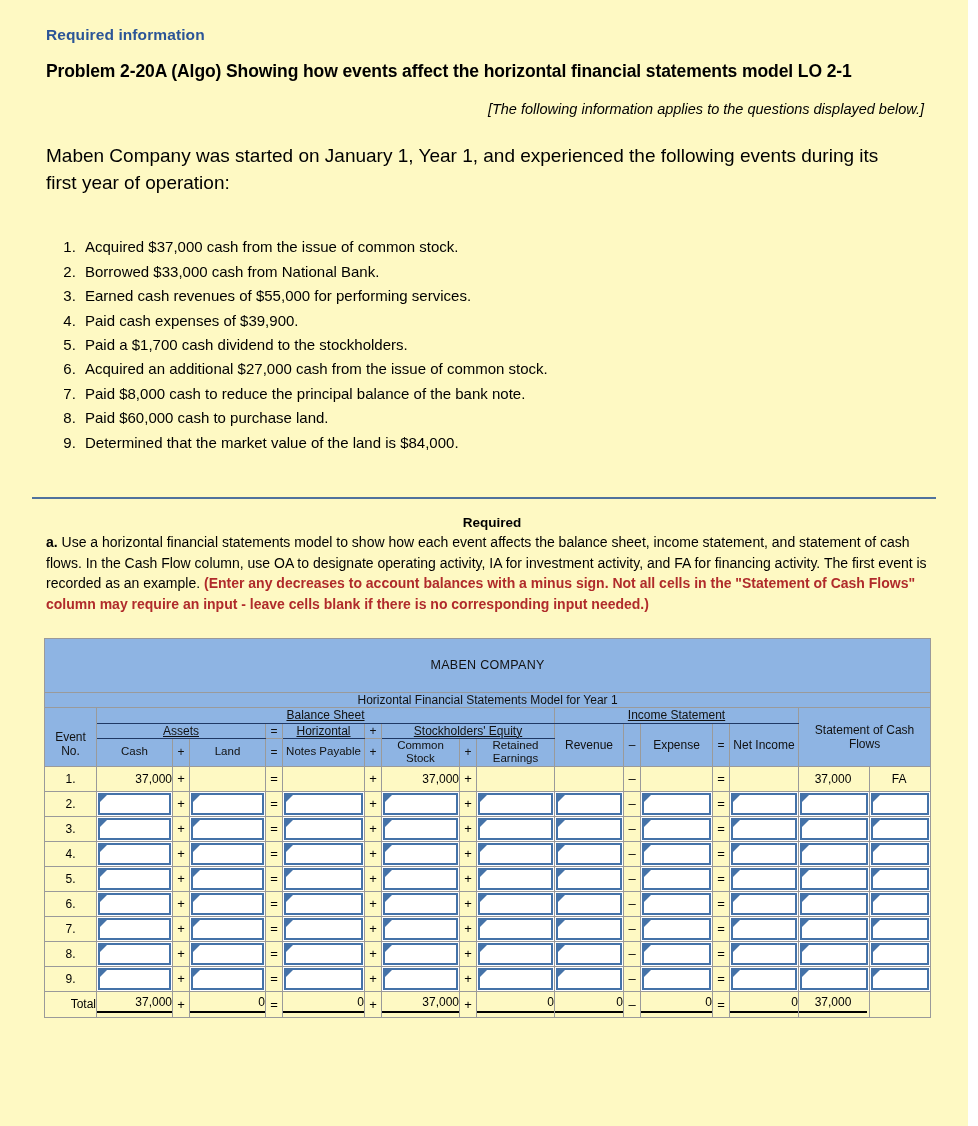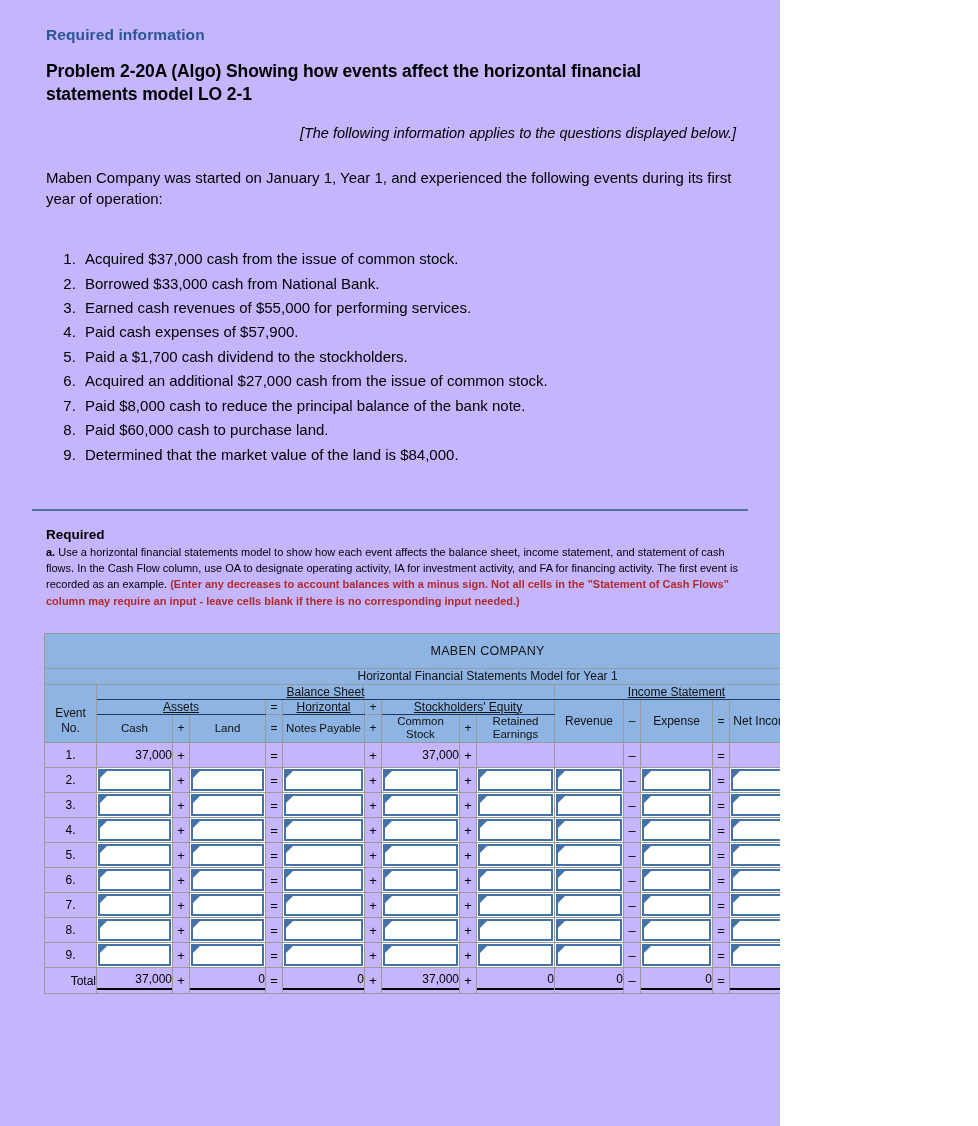--- a/index.html
+++ b/index.html
@@ -4,23 +4,23 @@
 <style>
   * { box-sizing: border-box; }
   html, body {
     margin: 0; padding: 0;
     background: #ffffff;
     font-family: "Liberation Sans", sans-serif;
     color: #000000;
   }
   .page {
     position: relative;
-    width: 780px;
+    width: 968px;
     min-height: 1126px;
-    background: #c4b5fd;
+    background: #fef9c3;
     overflow: hidden;
   }
 
   
   .intro { padding: 26px 44px 0 46px; }
 
   .req-info {
     color: #2b5597;
     font-size: 15.5px;
     font-weight: bold;
@@ -35,21 +35,21 @@
     max-width: 880px;
     letter-spacing: -.1px;
   }
   .applies {
     font-size: 14.5px;
     font-style: italic;
     margin: 0 0 26px 0;
     text-align: right;
   }
   .lead {
-    font-size: 15px;
+    font-size: 19px;
     line-height: 1.42;
     margin: 0 0 10px 0;
     max-width: 860px;
   }
 
   ol.events {
     margin: 38px 0 16px 0;
     padding-left: 34px;
     font-size: 15px;
     line-height: 1.63;
@@ -62,23 +62,24 @@
     height: 2px;
     background: #50729d;
   }
 
   
   .required-wrap { padding: 16px 30px 0 46px; }
   .required-head {
     font-size: 13.5px;
     font-weight: bold;
     margin: 0 0 2px 0;
+    text-align: center;
   }
   .required-body {
-    font-size: 11px;
+    font-size: 14px;
     line-height: 1.47;
     max-width: 912px;
   }
   .required-body .bold { font-weight: bold; }
   .required-body .red {
     color: #b02b2b;
     font-weight: bold;
   }
 
   
@@ -100,21 +101,21 @@
 
   .hd {
     background: #8eb4e3;
     font-weight: bold;
     text-align: center;
     color: #111;
     font-size: 12px;
     line-height: 1.18;
     padding: 4px 2px;
   }
-  .hd.co-title { font-size: 12.5px; padding: 10px 2px; letter-spacing: .3px; }
+  .hd.co-title { font-size: 12.5px; padding: 19px 2px; letter-spacing: .3px; }
   .hd.sm { font-size: 11.5px; }
   .hd.nb { border-bottom: none !important; }
   .hd.nt { border-top: none !important; }
   .hd.uline { border-bottom: 1px solid #1f3864 !important; text-decoration: underline; }
 
   .rowlabel {
     text-align: center;
     font-size: 12px;
     padding: 3px 2px;
     height: 25px;
@@ -179,21 +180,21 @@
     <h1 class="prob-title">Problem 2-20A (Algo) Showing how events affect the horizontal financial statements model LO 2-1</h1>
 
     <div class="applies">[The following information applies to the questions displayed below.]</div>
 
     <p class="lead">Maben Company was started on January 1, Year 1, and experienced the following events during its first year of operation:</p>
 
     <ol class="events">
       <li>Acquired $37,000 cash from the issue of common stock.</li>
       <li>Borrowed $33,000 cash from National Bank.</li>
       <li>Earned cash revenues of $55,000 for performing services.</li>
-      <li>Paid cash expenses of $57,900.</li>
+      <li>Paid cash expenses of $39,900.</li>
       <li>Paid a $1,700 cash dividend to the stockholders.</li>
       <li>Acquired an additional $27,000 cash from the issue of common stock.</li>
       <li>Paid $8,000 cash to reduce the principal balance of the bank note.</li>
       <li>Paid $60,000 cash to purchase land.</li>
       <li>Determined that the market value of the land is $84,000.</li>
     </ol>
   </div>
 
   <div class="divider"></div>
 

